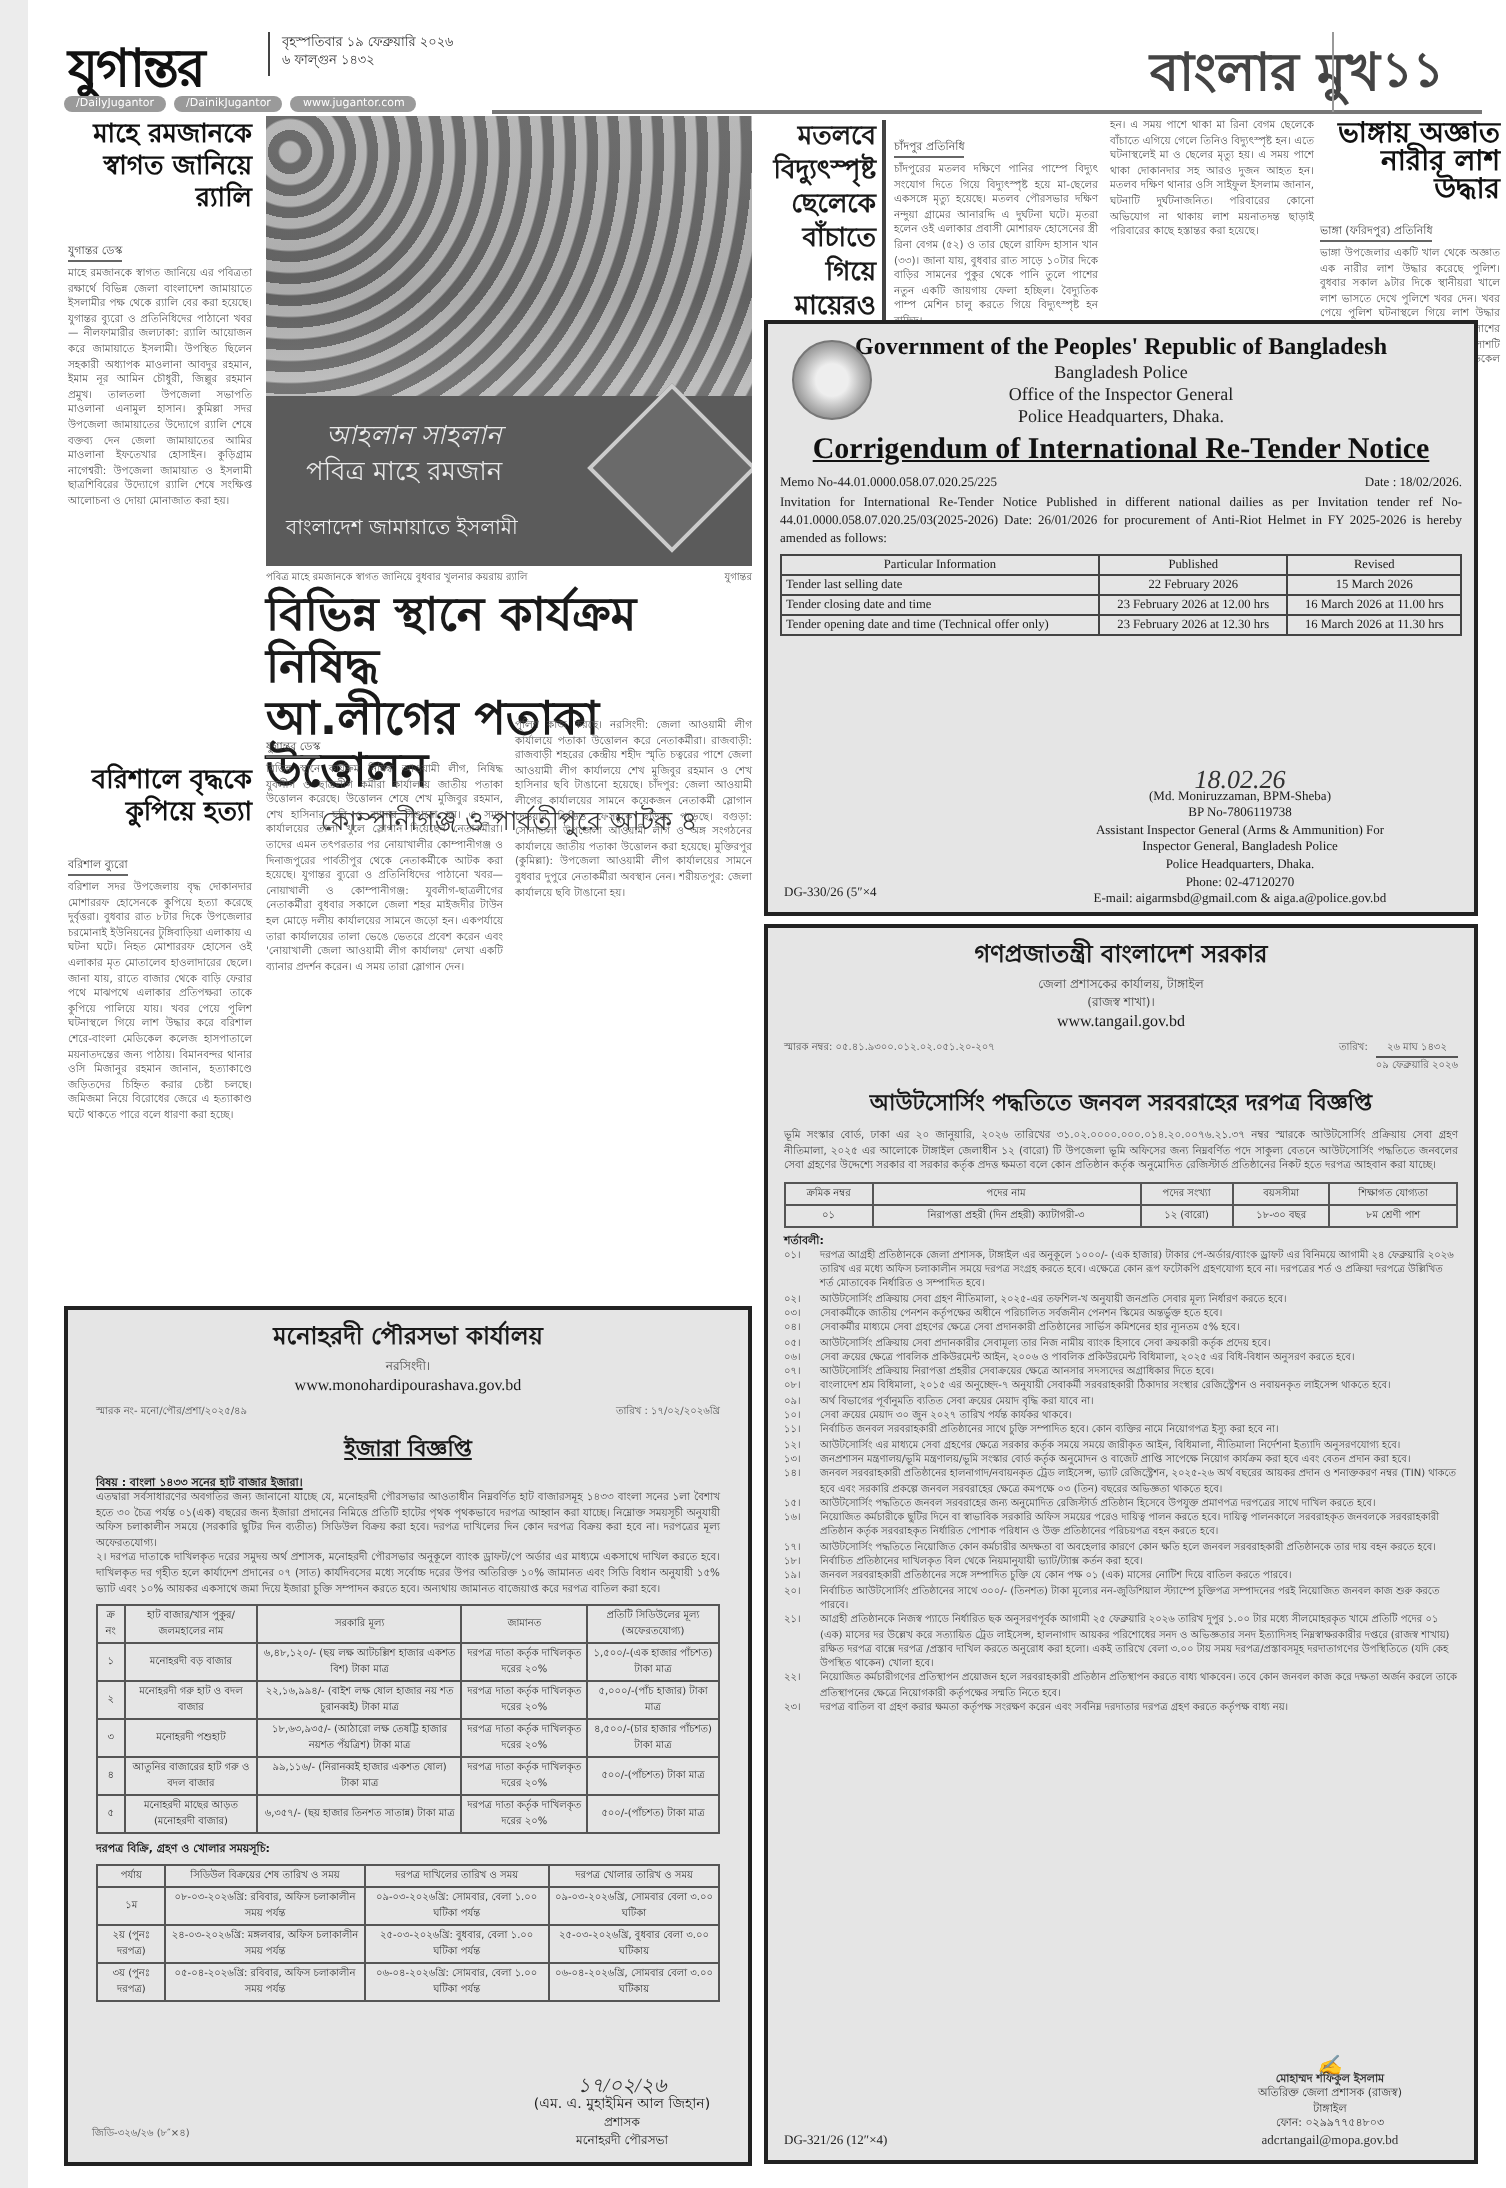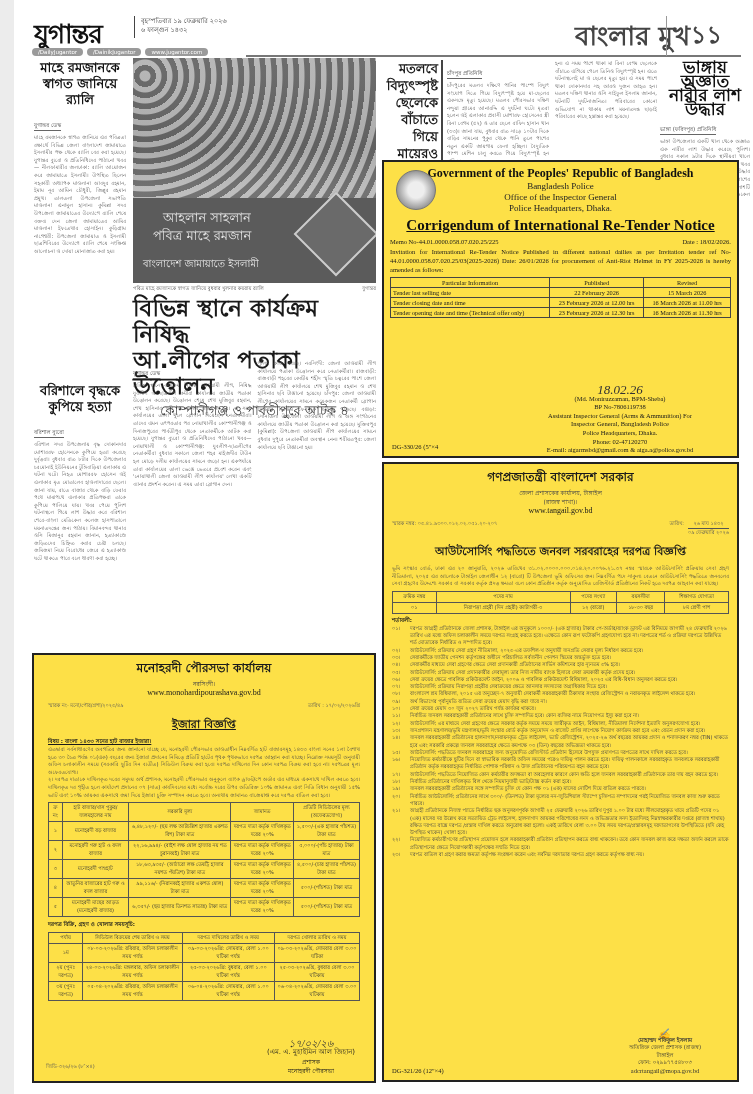--- a/index.html
+++ b/index.html
@@ -14,56 +14,56 @@
   .logo-sep { position: absolute; left: 104px; top: 6px; width: 1px; height: 22px; background: #444; }
   .dateline { position: absolute; left: 111px; top: 7px; font-size: 6.5px; line-height: 9px; color: #333; font-family: "DejaVu Sans", sans-serif; }
   .social { position: absolute; left: 2px; top: 38px; display: flex; gap: 4px; }
   .pill { background: #9a9a9a; color: #fff; font-size: 5.5px; padding: 1px 6px; border-radius: 6px; font-family: "DejaVu Sans", sans-serif; }
   .mast-rule { position: absolute; left: 216px; top: 45px; width: 495px; height: 2px; background: #777; }
   .section-title { position: absolute; right: 40px; top: 6px; font-size: 26px; font-weight: bold; color: #444; font-family: "DejaVu Sans", sans-serif; }
   .page-num { position: absolute; right: 8px; top: 6px; font-size: 24px; font-weight: bold; color: #444; border-left: 1px solid #999; padding-left: 24px; font-family: "DejaVu Sans", sans-serif; }
 
   .body-text { font-size: 5.2px; line-height: 7.6px; color: #555; font-family: "DejaVu Sans", sans-serif; text-align: justify; }
   .byline { font-size: 5.5px; color: #444; border-bottom: 1px solid #666; display: inline-block; margin-bottom: 3px; font-family: "DejaVu Sans", sans-serif; }
-  .headline { font-weight: bold; color: #111; text-align: center; font-family: "DejaVu Sans", sans-serif; }
+  .headline { font-weight: bold; color: #111; text-align: right; font-family: "DejaVu Sans", sans-serif; }
 
   
   .story-rally { position: absolute; left: 34px; top: 60px; width: 92px; }
   .story-rally .headline { font-size: 13px; line-height: 16px; margin-bottom: 4px; }
   .story-barishal { position: absolute; left: 34px; top: 383px; width: 92px; }
   .story-barishal .headline { font-size: 13px; line-height: 16px; margin-bottom: 4px; }
 
   
   .photo { position: absolute; left: 133px; top: 58px; width: 243px; height: 225px; background: linear-gradient(180deg, #8c8c8c 0%, #6e6e6e 40%, #9a9a9a 60%, #4a4a4a 100%); overflow: hidden; }
   .crowd { position: absolute; left: 0; top: 0; width: 100%; height: 62%; background: repeating-radial-gradient(circle at 12px 18px, #ddd 0 5px, #555 6px 11px); opacity: .55; }
   .banner { position: absolute; left: 0; top: 62%; width: 100%; height: 38%; background: #5b5b5b; }
-  .banner-line1 { position: absolute; left: 30px; top: 10px; font-size: 13px; color: #e8e8e8; font-family: "DejaVu Sans", sans-serif; }
+  .banner-line1 { position: absolute; left: 30px; top: 10px; font-size: 13px; color: #e8e8e8; font-family: "DejaVu Sans", sans-serif; font-style: italic; }
   .banner-line2 { position: absolute; left: 20px; top: 28px; font-size: 13px; color: #e8e8e8; font-family: "DejaVu Sans", sans-serif; }
   .banner-line3 { position: absolute; left: 10px; top: 58px; font-size: 10px; color: #f0f0f0; font-family: "DejaVu Sans", sans-serif; }
   .star-badge { position: absolute; right: 10px; top: 6px; width: 60px; height: 60px; border: 2px solid #ccc; transform: rotate(45deg); background: #6a6a6a; }
   .caption { position: absolute; left: 133px; top: 285px; width: 243px; font-size: 5px; color: #555; font-family: "DejaVu Sans", sans-serif; }
   .caption .credit { float: right; }
 
   
   .main-head { position: absolute; left: 133px; top: 295px; width: 243px; }
   .main-head .h1 { font-size: 23px; line-height: 26px; font-weight: bold; font-family: "DejaVu Sans", sans-serif; }
   .main-head .sub { font-size: 13px; text-align: center; margin-top: 2px; font-family: "DejaVu Sans", sans-serif; color: #333; }
   .main-cols { position: absolute; left: 133px; top: 360px; width: 243px; display: flex; gap: 6px; }
   .main-cols .col { flex: 1; }
 
   
   .story-electro-head { position: absolute; left: 378px; top: 60px; width: 60px; text-align: right; font-size: 13px; line-height: 17px; font-weight: bold; font-family: "DejaVu Sans", sans-serif; }
   .story-electro-rule { position: absolute; left: 441px; top: 60px; width: 2px; height: 150px; background: #444; }
   .story-electro-body { position: absolute; left: 447px; top: 60px; width: 210px; display: flex; gap: 6px; }
   .story-electro-body .col { flex: 1; }
   .story-body-found { position: absolute; left: 660px; top: 60px; width: 90px; }
-  .story-body-found .headline { font-size: 17px; line-height: 14px; }
-
-  
-  .box { position: absolute; border: 2px solid #222; background: #fde047; }
+  .story-body-found .headline { font-size: 14px; line-height: 14px; }
+
+  
+  .box { position: absolute; border: 2px solid #222; background: #e5e5e5; }
   .notice-police { left: 382px; top: 160px; width: 357px; height: 298px; padding: 4px 6px; font-family: "Liberation Serif", serif; }
   .emblem { position: absolute; left: 12px; top: 8px; width: 40px; height: 40px; border-radius: 50%; border: 1px solid #777; background: radial-gradient(circle, #eee 30%, #999 70%); }
   .gov-title { text-align: center; font-size: 12px; font-weight: bold; color: #111; }
   .gov-line { text-align: center; font-size: 9px; line-height: 11px; color: #222; }
   .corr-title { text-align: center; font-size: 15px; font-weight: bold; text-decoration: underline; margin-top: 3px; color: #111; }
   .memo-row { display: flex; justify-content: space-between; font-size: 6.5px; margin-top: 4px; }
   .notice-para { font-size: 6.5px; line-height: 9px; text-align: justify; margin-top: 2px; }
   table.grid { border-collapse: collapse; width: 100%; margin-top: 3px; }
   table.grid th, table.grid td { border: 1px solid #444; font-size: 6.3px; padding: 1px 2px; font-weight: normal; vertical-align: top; }
   table.grid th { text-align: center; }

